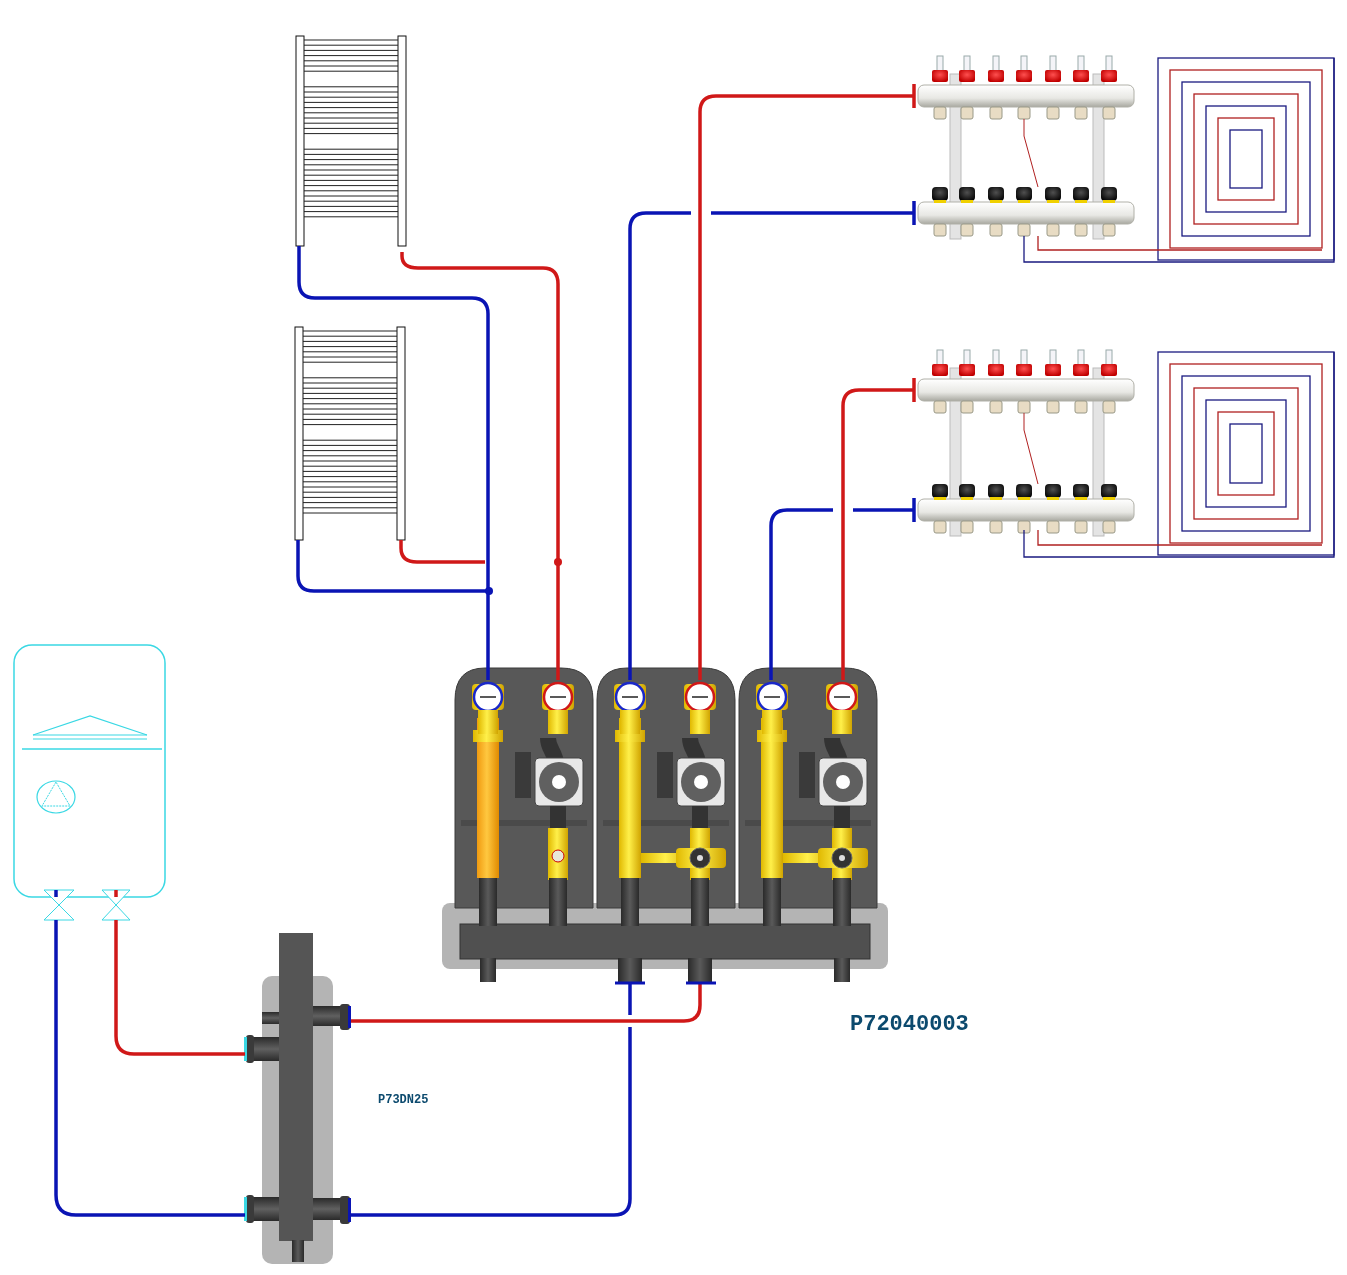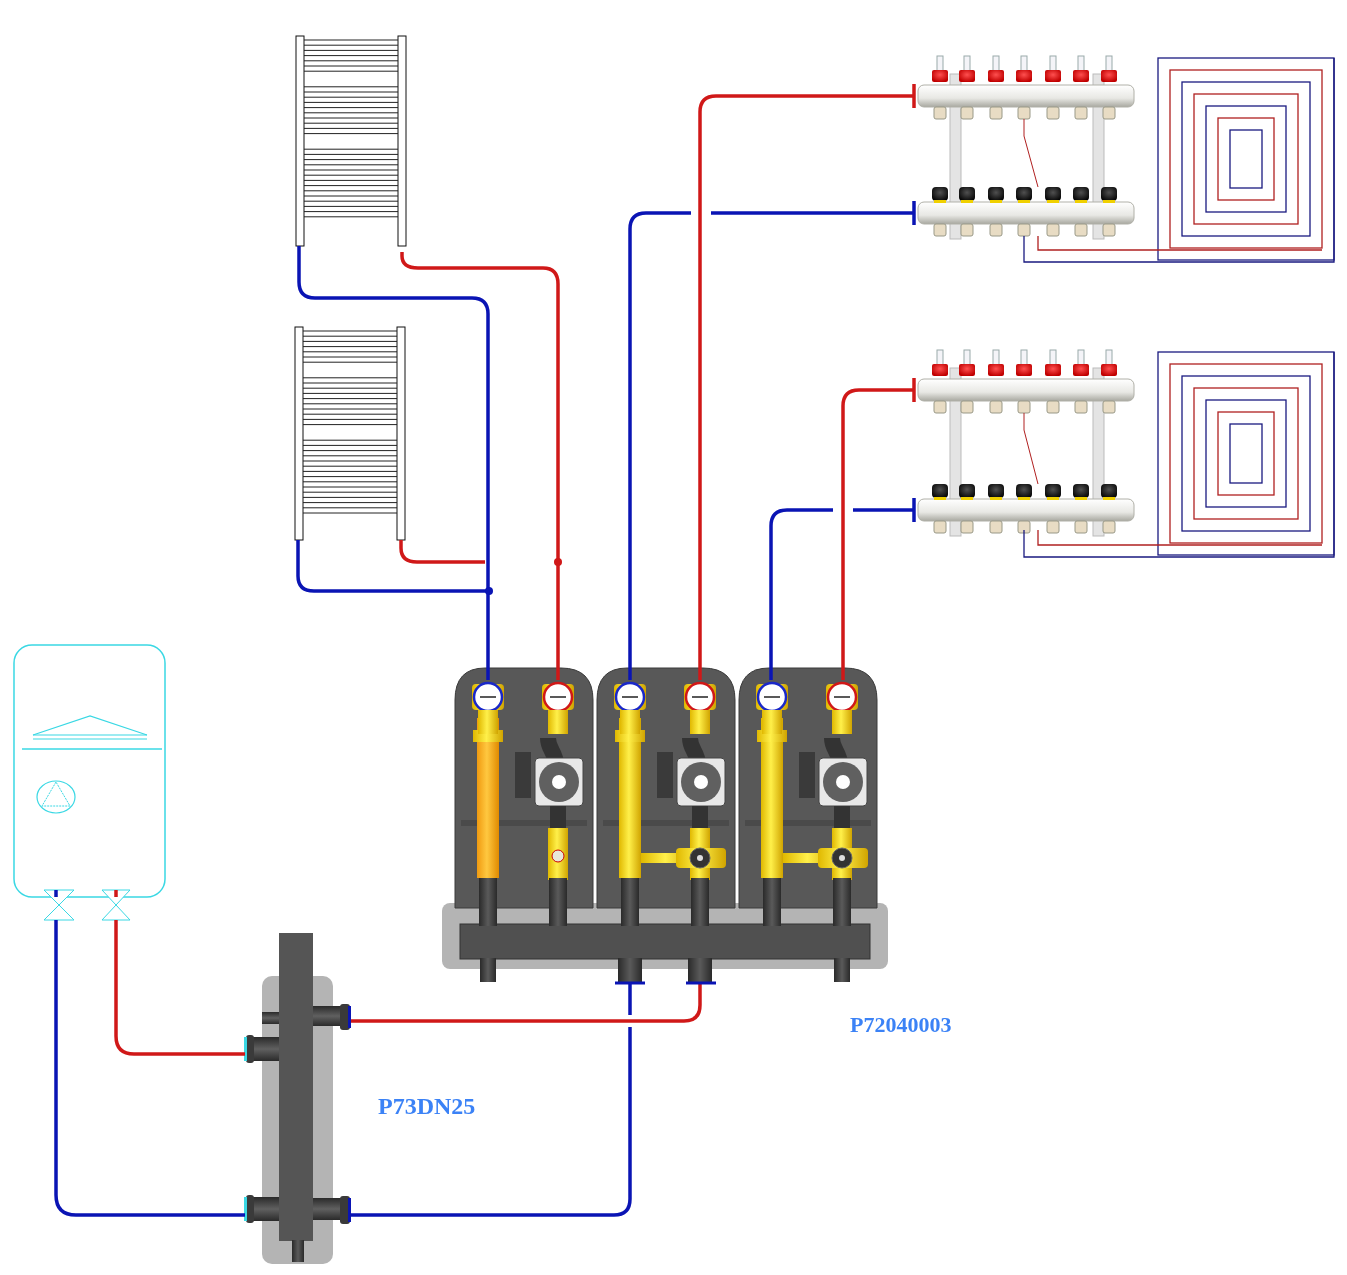--- a/index.html
+++ b/index.html
@@ -1,20 +1,20 @@
 <!DOCTYPE html>
 <html><head>
   <meta charset="utf-8">
   <style>
     html, body { margin: 0; padding: 0; background: #ffffff; }
     body { width: 1347px; height: 1275px; overflow: hidden; position: relative; font-family: "DejaVu Sans", sans-serif; }
     #diagram { position: absolute; left: 0; top: 0; }
-    .label { position: absolute; font-family: Liberation Serif, serif; font-weight: bold; color: #3b82f6; }
+    .label { position: absolute; font-family: Liberation Mono, monospace; font-weight: bold; color: #0c4a6e; }
     #label-module { left: 850px; top: 1012px; font-size: 22px; }
-    #label-separator { left: 378px; top: 1093px; font-size: 24px; text-align: center; }
+    #label-separator { left: 378px; top: 1093px; font-size: 12px; text-align: center; }
   </style>
 </head>
 <body>
 
 <svg id="diagram" width="1347" height="1275" viewBox="0 0 1347 1275" xmlns="http://www.w3.org/2000/svg">
   <defs>
     <linearGradient id="pipeGrad" x1="0" x2="1" y1="0" y2="0">
       <stop offset="0" stop-color="#f0f0ea"></stop>
       <stop offset="0.5" stop-color="#ffffff"></stop>
       <stop offset="1" stop-color="#c8c8c0"></stop>

